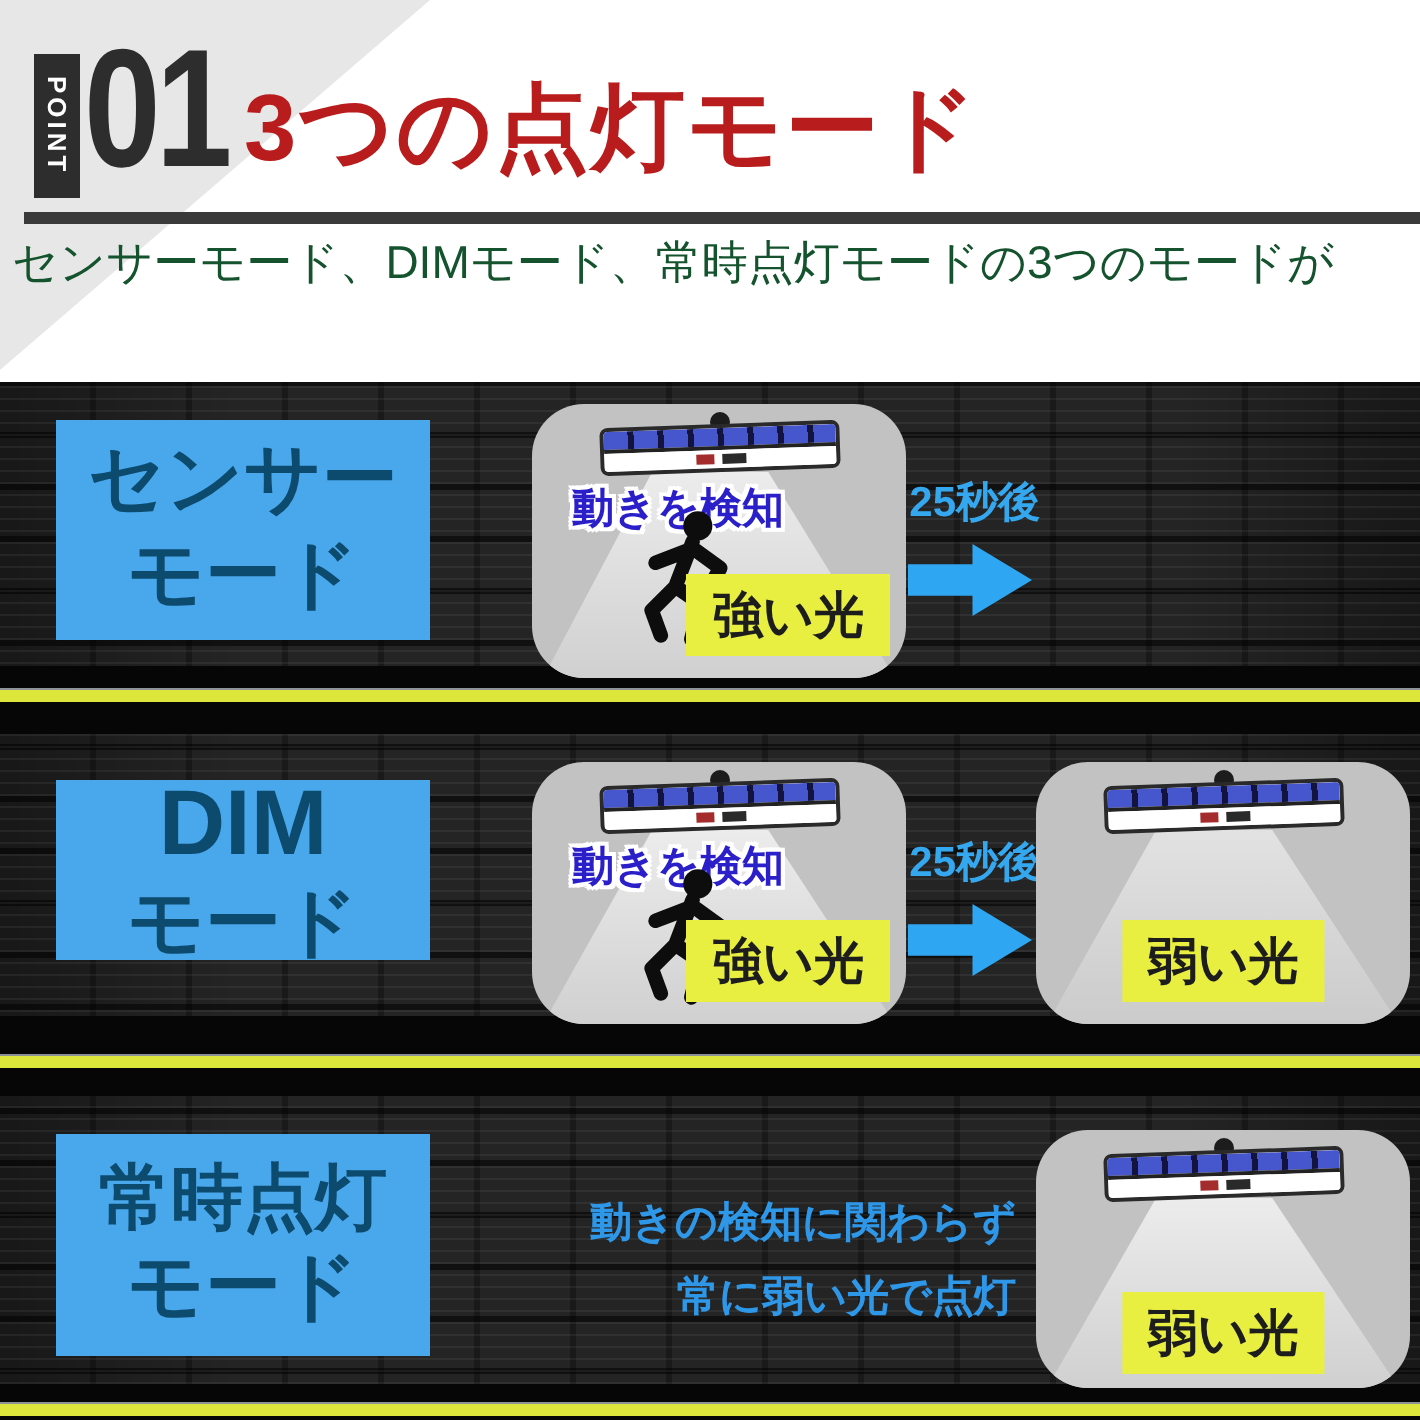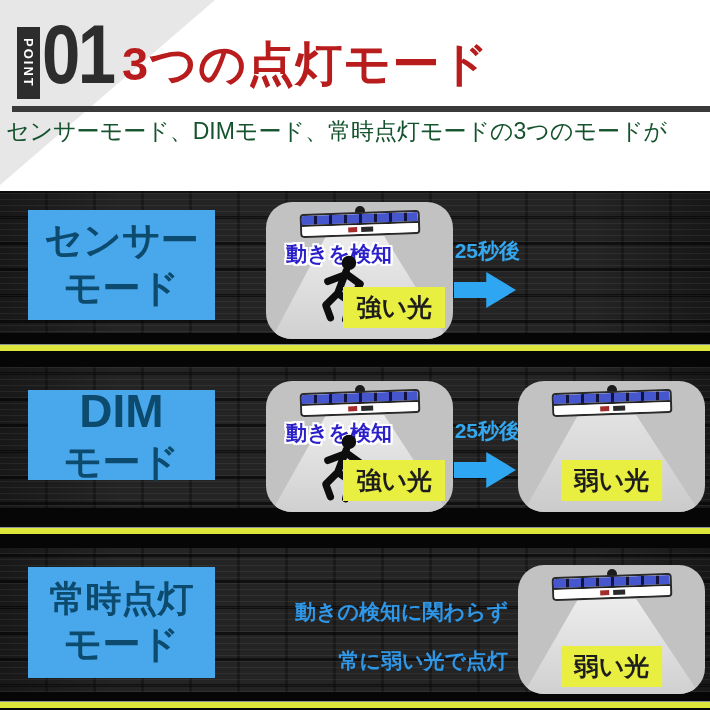--- a/index.html
+++ b/index.html
@@ -74,21 +74,21 @@
   
   .arrowzone{position:absolute;left:450px;width:70px;text-align:center;}
   .az1{top:237px;} .az2{top:417px;}
   .sec{color:#35a7ee;font-size:21px;font-weight:600;white-space:nowrap;text-align:right;}
   .arrow{margin:7px auto 0;width:62px;height:36px;background:#2fa6f2;
          clip-path:polygon(0 28%,52% 28%,52% 0,100% 50%,52% 100%,52% 72%,0 72%);}
 
   
   .info{position:absolute;left:236px;top:596px;width:272px;text-align:right;color:#2f97e8;
         font-size:21px;font-weight:700;line-height:31px;}
-  .info .i2{margin-top:18px;}
+  .info .i2{margin-top:6px;}
 </style>
 </head>
 <body>
 
 <div class="canvas">
 
   <div class="hdr-diag"></div>
   <div class="point-box">
     <span>POINT</span>
   </div>

